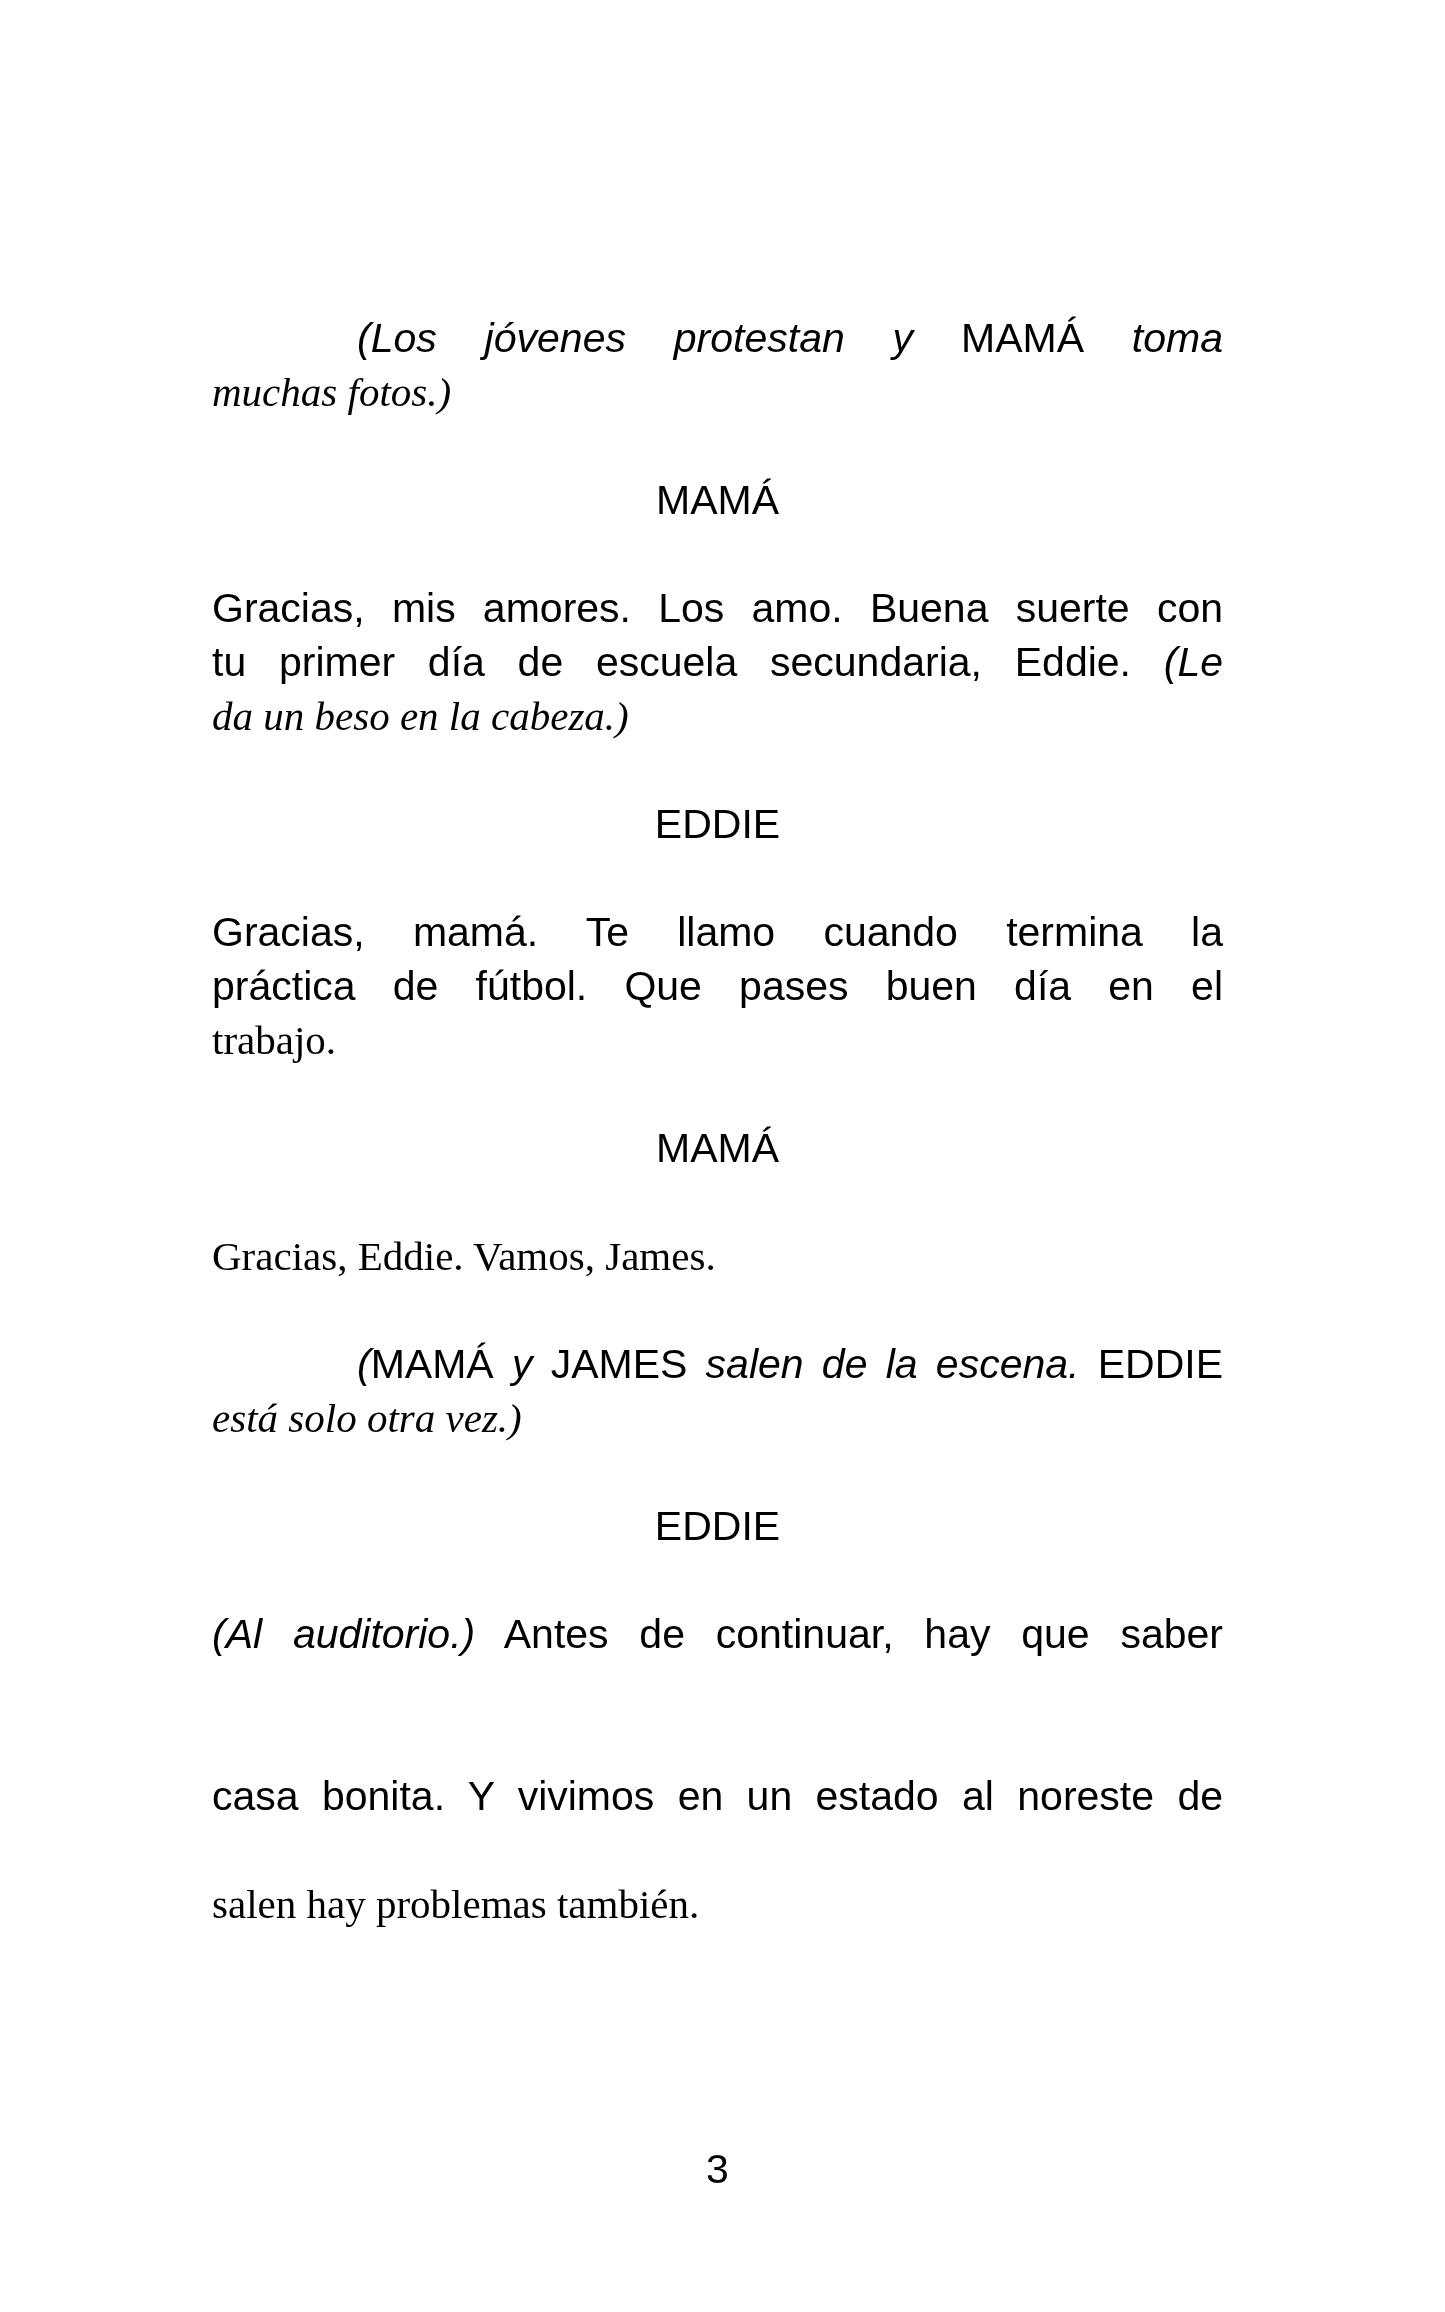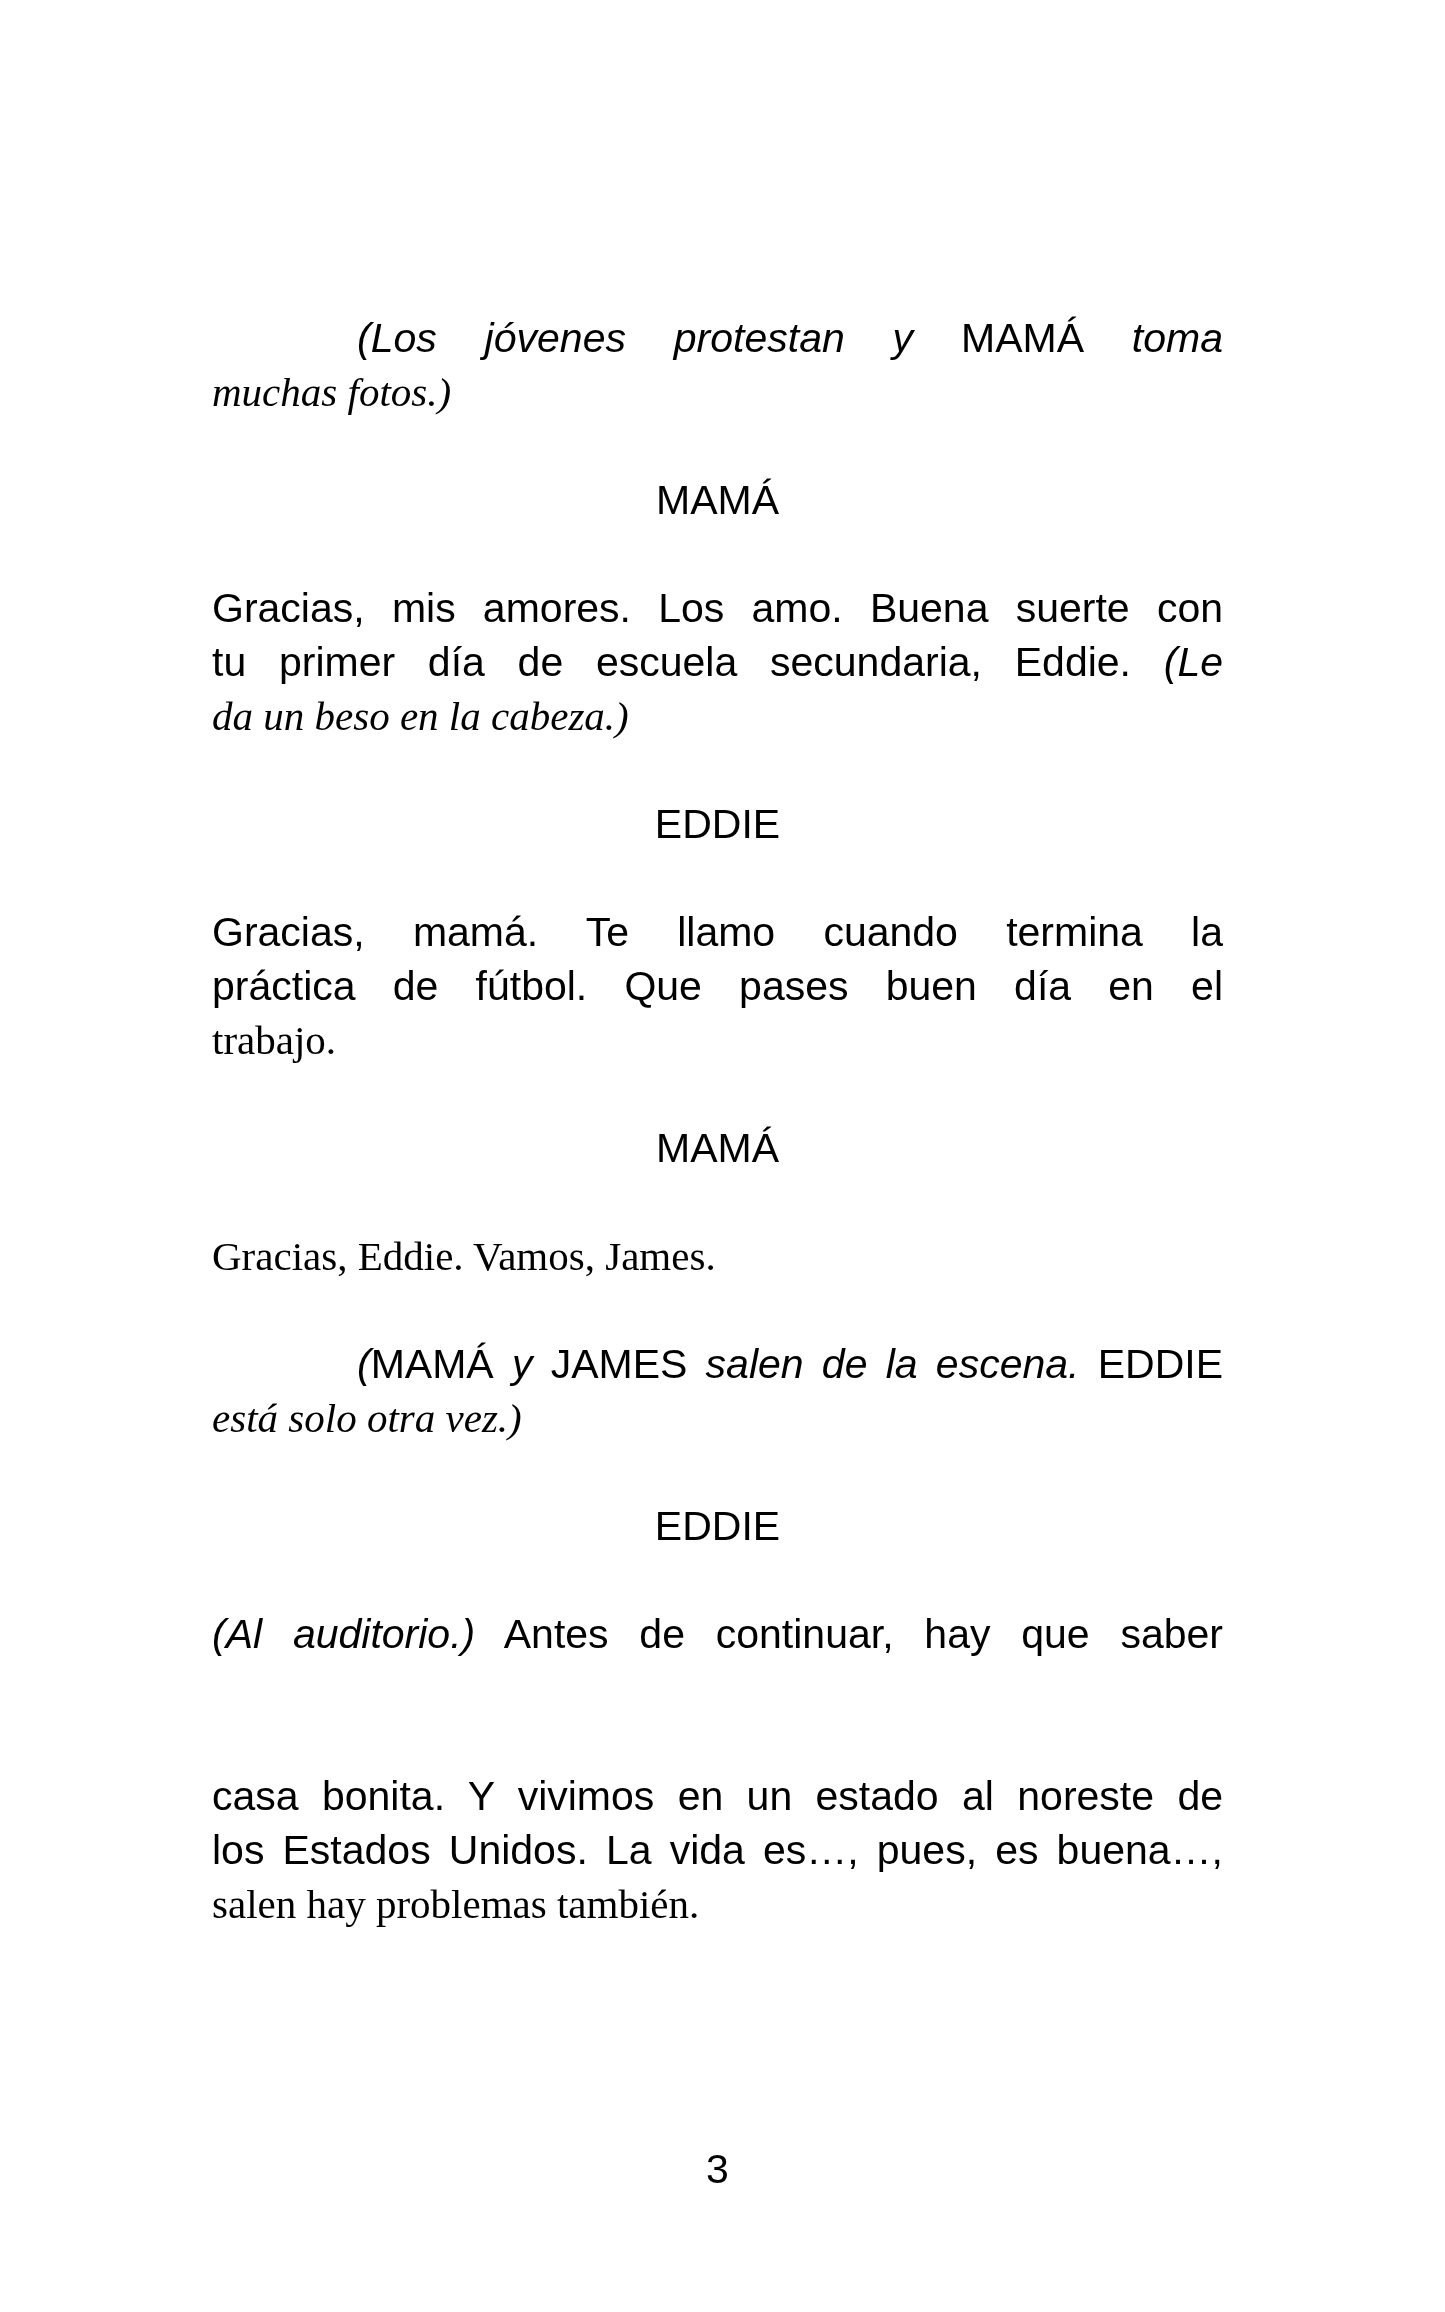--- a/index.html
+++ b/index.html
@@ -69,16 +69,16 @@
       <p class="stage"><span class="it">(Los jóvenes protestan y </span><span>MAMÁ</span><span class="it"> toma</span><br><span class="lastline"><span class="it">muchas fotos.)</span></span></p>
       <p class="name">MAMÁ</p>
       <p class="dialogue"><span>Gracias, mis amores. Los amo. Buena suerte con</span><br><span>tu primer día de escuela secundaria, Eddie. </span><span class="it">(Le</span><br><span class="lastline"><span class="it">da un beso en la cabeza.)</span></span></p>
       <p class="name">EDDIE</p>
       <p class="dialogue"><span>Gracias, mamá. Te llamo cuando termina la</span><br><span>práctica de fútbol. Que pases buen día en el</span><br><span class="lastline"><span>trabajo.</span></span></p>
       <p class="name">MAMÁ</p>
       <p class="dialogue"><span class="lastline"><span>Gracias, Eddie. Vamos, James.</span></span></p>
       <p class="stage"><span class="it">(</span><span>MAMÁ</span><span class="it"> y </span><span>JAMES</span><span class="it"> salen de la escena. </span><span>EDDIE</span><br><span class="lastline"><span class="it">está solo otra vez.)</span></span></p>
       <p class="name">EDDIE</p>
       <p class="dialogue"><span class="it">(Al auditorio.)</span><span> Antes de continuar, hay que saber</span><br></p>
-      <p class="dialogue"><br><span>casa bonita. Y vivimos en un estado al noreste de</span><br><span>los Estados Unidos. La vida es…, pues, es buena…,</span><br><span class="lastline"><span>salen hay problemas también.</span></span></p>
+      <p class="dialogue"><br><span>casa bonita. Y vivimos en un estado al noreste de</span><br><br><span class="lastline"><span>salen hay problemas también.</span></span></p>
     </div>
   <div class="page-number">3</div>
 </div>
 
 </body></html>

